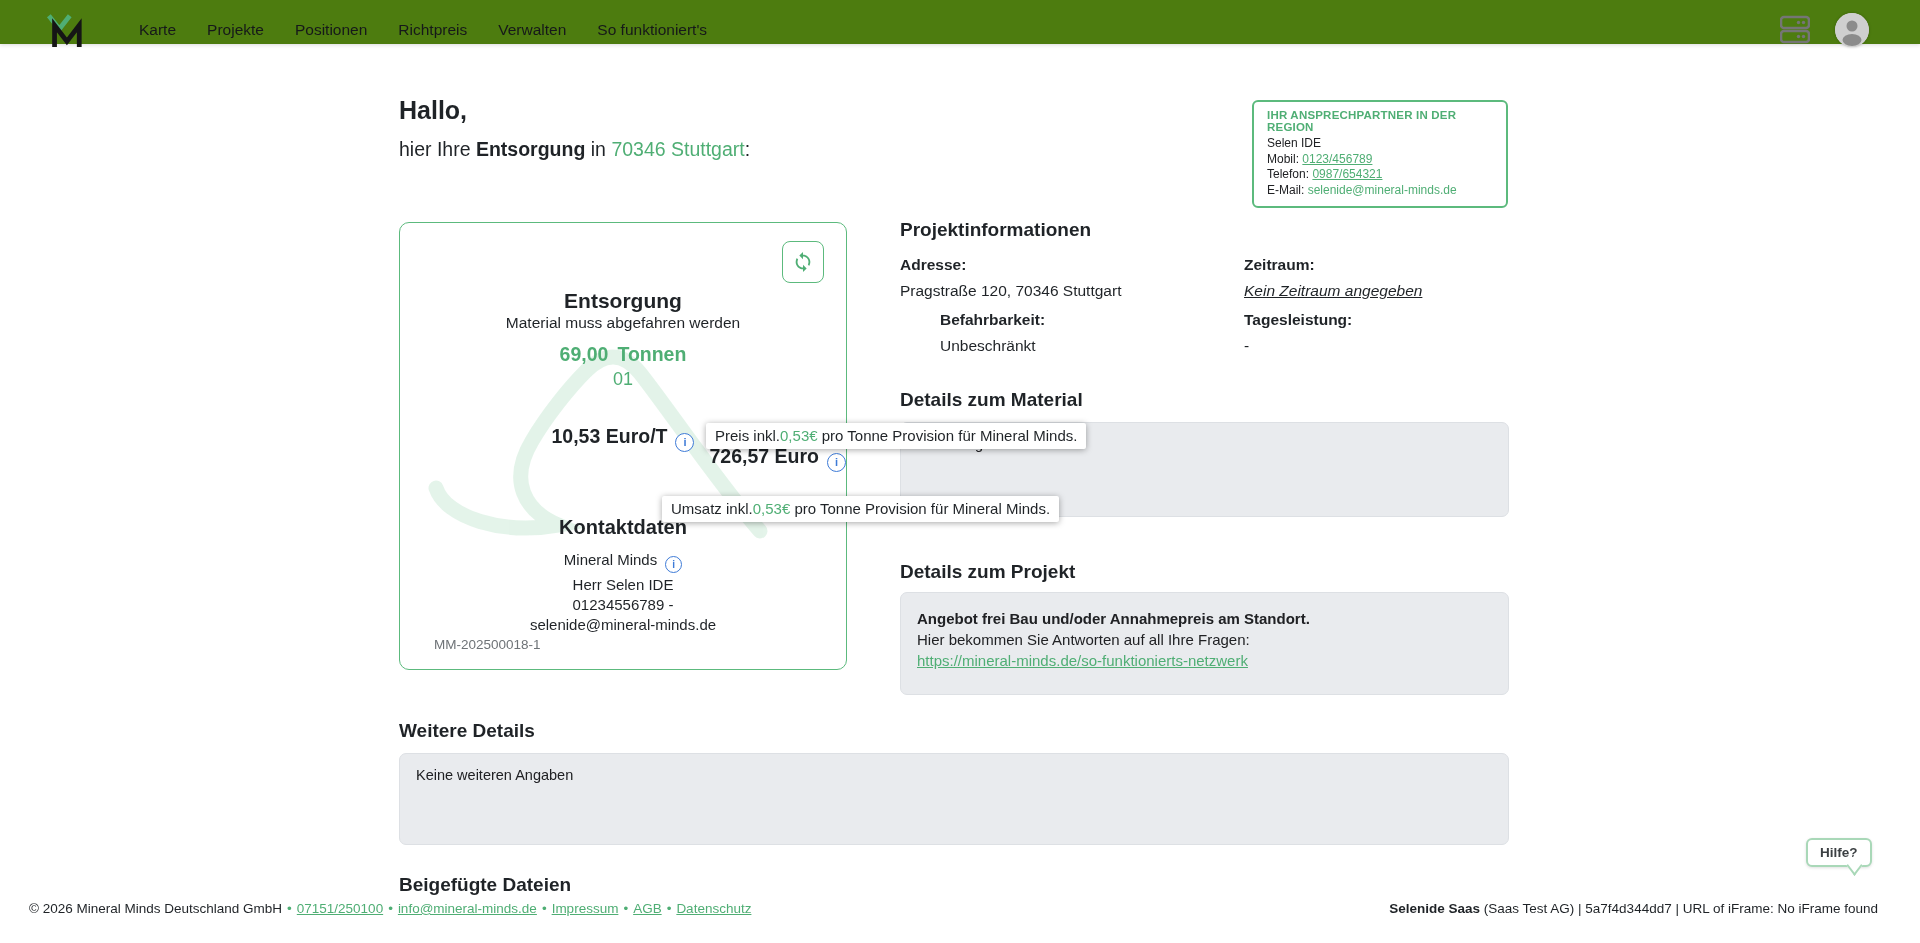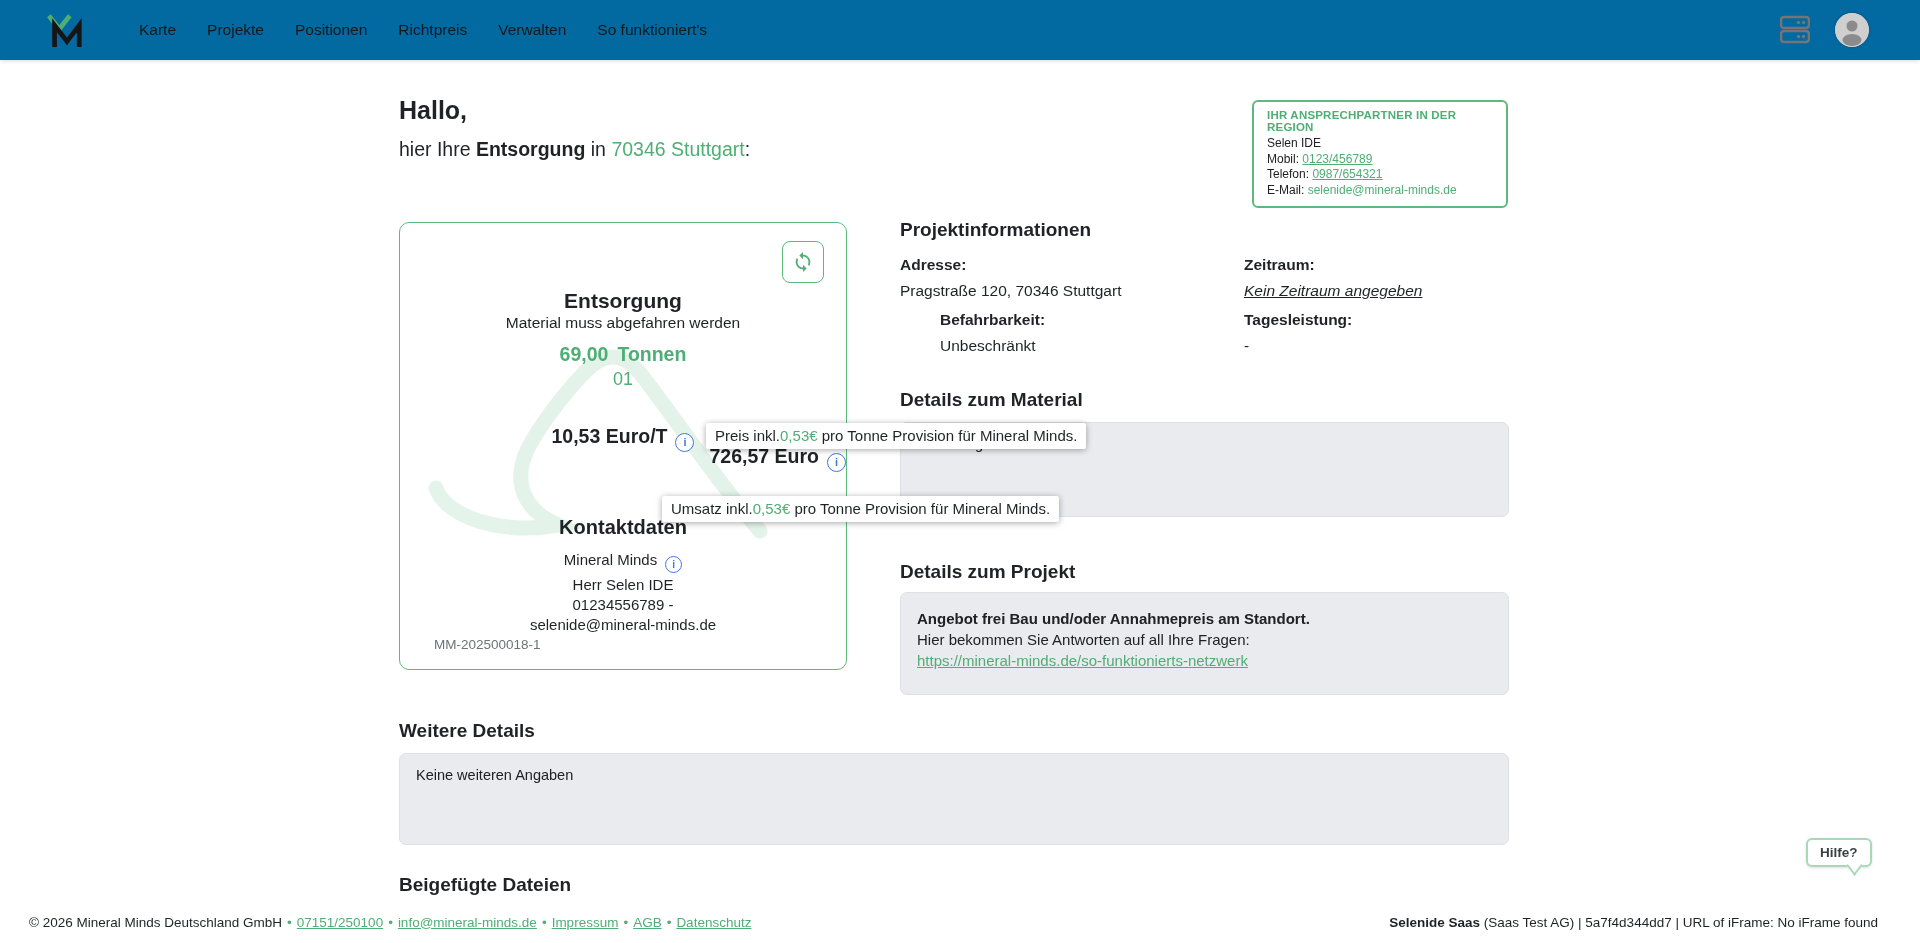--- a/index.html
+++ b/index.html
@@ -6,21 +6,21 @@
     --green:#4FAE74; --green-border:#5CBA7D; --green-light:#A9D8B8;
     --watermark:#CDEBD8; --blue:#3E7BD7; --gray-box:#E9EBEE;
     --gray-box-border:#DDE0E4; --text:#1F2327; --muted:#6E7377; --icon-gray:#757575;
   }
   *{margin:0;padding:0;box-sizing:border-box;}
   html,body{width:1920px;height:943px;overflow:hidden;background:#fff;}
   body{font-family:"Liberation Sans",sans-serif;color:var(--text);}
   .app{position:relative;width:1920px;height:943px;background:#fff;}
 
   
-  .navbar{position:absolute;left:0;top:0;width:1920px;height:60px;background:#0369a1;
+  .navbar{position:absolute;left:0;top:0;width:1920px;height:44px;background:#4d7c0f;
     box-shadow:0 1px 4px rgba(32,33,36,.16);z-index:30;}
   .logo{position:absolute;left:46px;top:11px;width:38px;height:38px;cursor:pointer;}
   .nav{position:absolute;left:139px;top:0;height:60px;display:flex;align-items:center;gap:31px;}
   .nav-item{font-size:15.5px;font-weight:500;color:#16181a;cursor:pointer;white-space:nowrap;}
   .server-icon{position:absolute;left:1780px;top:15px;width:30px;height:29px;cursor:pointer;}
   .avatar{position:absolute;left:1835px;top:13px;width:34px;height:34px;border-radius:50%;
     background:#cfcfcf;overflow:hidden;cursor:pointer;box-shadow:0 0 3px rgba(0,0,0,.25);}
 
   
   .greeting{position:absolute;left:399px;top:96px;font-size:25px;font-weight:bold;}
@@ -85,21 +85,21 @@
   
   .help{position:absolute;left:1806px;top:838px;background:#fff;border:2px solid var(--green-light);
     border-radius:6px;padding:5px 12px;font-size:13.5px;font-weight:bold;color:#3c4043;cursor:pointer;z-index:35;
     box-shadow:0 1px 3px rgba(0,0,0,.12);}
   .help::after{content:"";position:absolute;right:9px;bottom:-7px;width:11px;height:11px;background:#fff;
     border-right:2px solid var(--green-light);border-bottom:2px solid var(--green-light);
     transform:rotate(45deg) skew(8deg,8deg);}
 
   
   .footer{position:absolute;left:0;bottom:0;width:1920px;height:42px;background:#fff;display:flex;
-    align-items:center;justify-content:space-between;padding:0 42px 0 29px;font-size:13.5px;z-index:20;}
+    align-items:flex-start;justify-content:space-between;padding:0 42px 0 29px;font-size:13.5px;z-index:20;}
   .footer a{color:var(--green);text-decoration:underline;cursor:pointer;}
   .footer .sep{color:var(--green);margin:0 5px;}
   .footer-right b{font-weight:bold;}
 </style>
 </head>
 <body>
 
 <div class="app">
 
   <header class="navbar">

